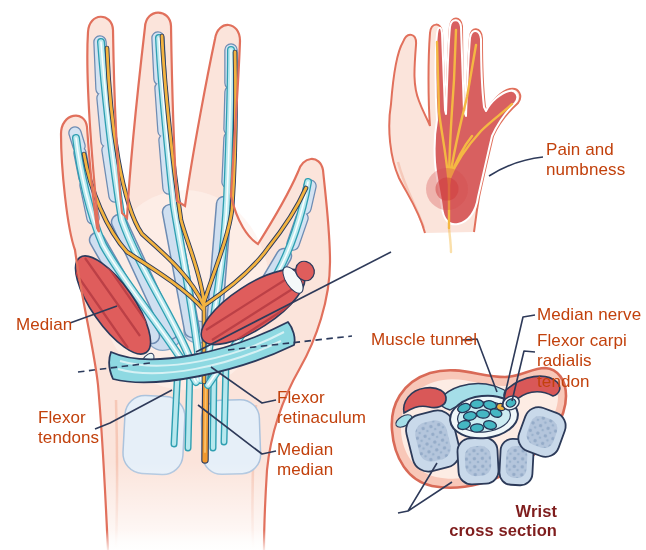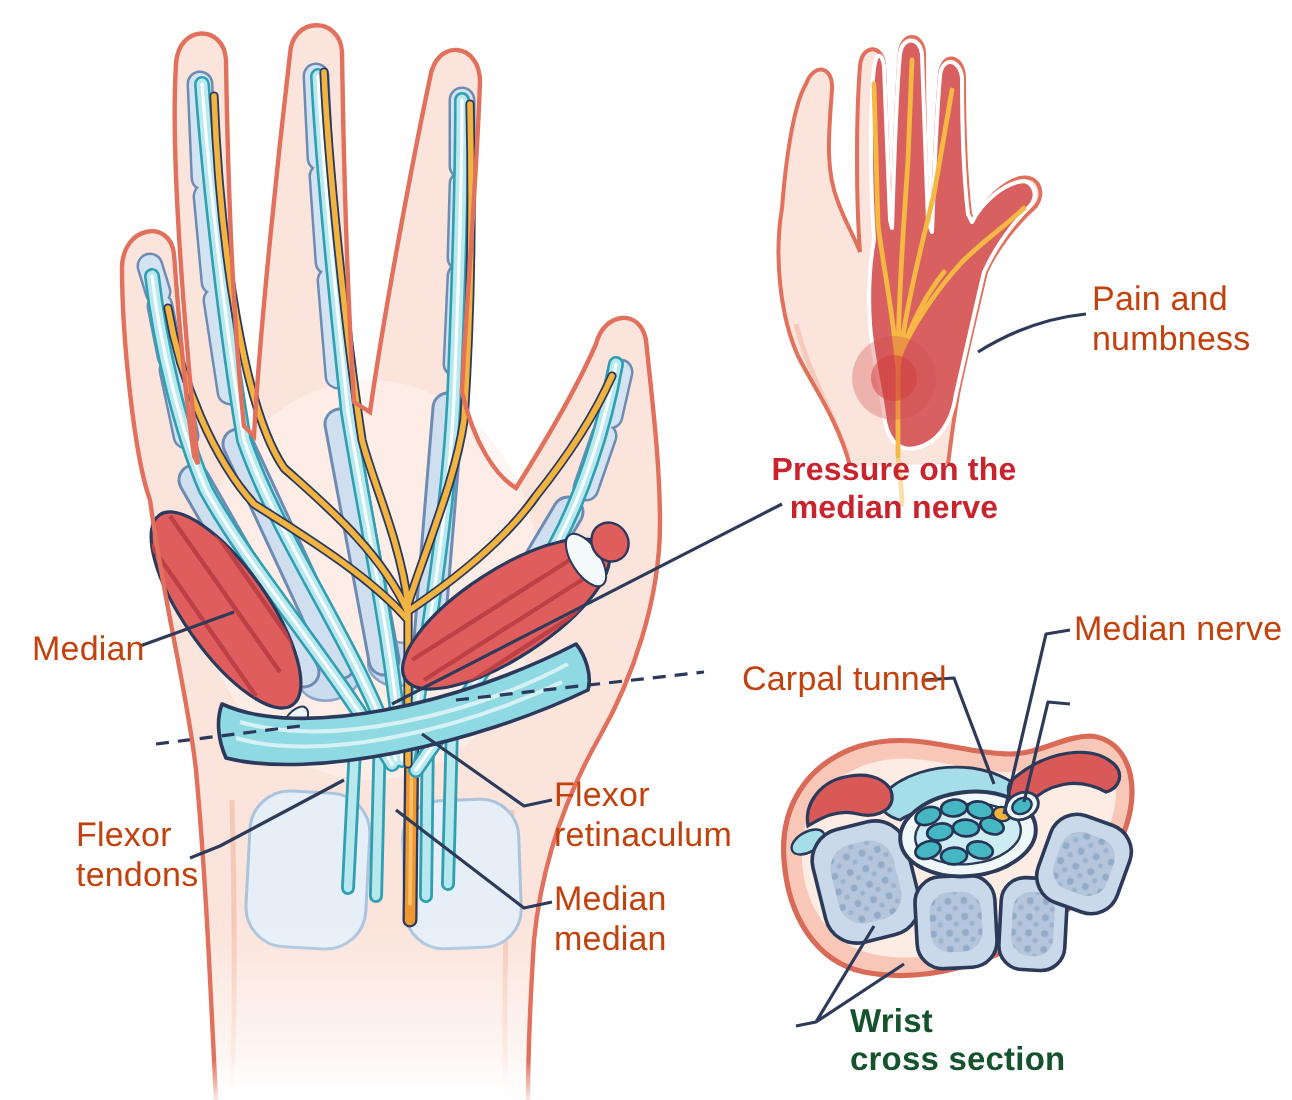--- a/index.html
+++ b/index.html
@@ -6,21 +6,21 @@
   .stage{
     position:relative;width:646px;height:550px;background:#ffffff;overflow:hidden;
     font-family:"Liberation Sans",sans-serif;
   }
   .stage svg{position:absolute;left:0;top:0;}
   .label{
     position:absolute;font-size:17px;line-height:1.2;color:#c2410c;
     white-space:pre-line;letter-spacing:0.1px;
   }
   .label.red{color:#c9232d;font-weight:bold;text-align:center;font-size:16px;line-height:1.18;}
-  .label.blue{color:#14532d;font-weight:bold;text-align:left;font-size:16.5px;line-height:1.18;}
+  .label.blue{color:#7f1d1d;font-weight:bold;text-align:right;font-size:16.5px;line-height:1.18;}
 </style>
 </head>
 <body>
 
 <div class="stage">
 <svg width="646" height="550" viewBox="0 0 646 550">
   <defs>
     <pattern id="boneDots" width="8" height="8" patternUnits="userSpaceOnUse">
       <rect width="8" height="8" fill="#b0c2d9"></rect>
       <circle cx="2.5" cy="2.5" r="1.7" fill="#8ba3c2"></circle>
@@ -249,19 +249,19 @@
 
   <div class="label" style="left:16px;top:315px">Median</div>
   <div class="label" style="left:38px;top:408px">Flexor
 tendons</div>
   <div class="label" style="left:277px;top:388px">Flexor
 retinaculum</div>
   <div class="label" style="left:277px;top:440px">Median
 median</div>
   <div class="label" style="left:546px;top:140px">Pain and
 numbness</div>
-  <div class="label red" style="left:384px;top:227px;width:126px">Pressure on the
-median nerve</div>
-  <div class="label" style="left:371px;top:330px">Carpal tunnel</div>
+  <div class="label" style="left:371px;top:330px">Muscle tunnel</div>
   <div class="label" style="left:537px;top:305px">Median nerve</div>
+  <div class="label" style="left:537px;top:331px">Flexor carpi
+radialis tendon</div>
   <div class="label blue" style="left:425px;top:502px;width:132px">Wrist
 cross section</div>
 </div>
 
 </body></html>

